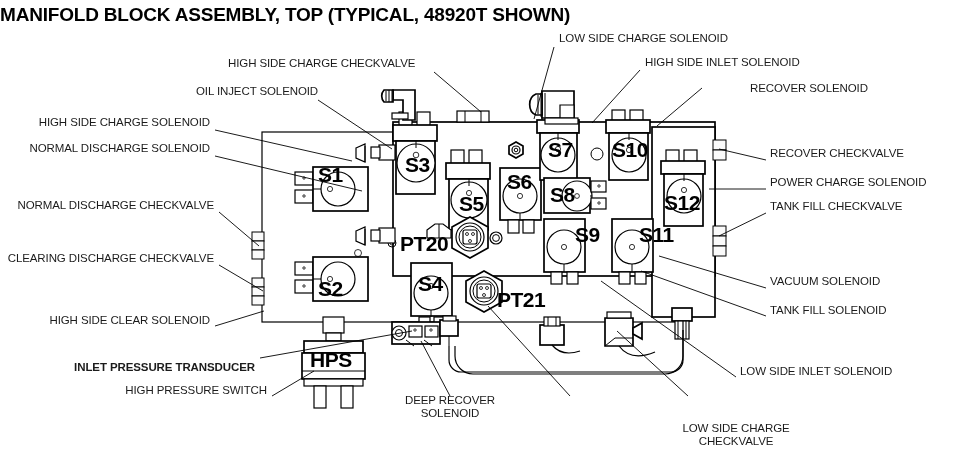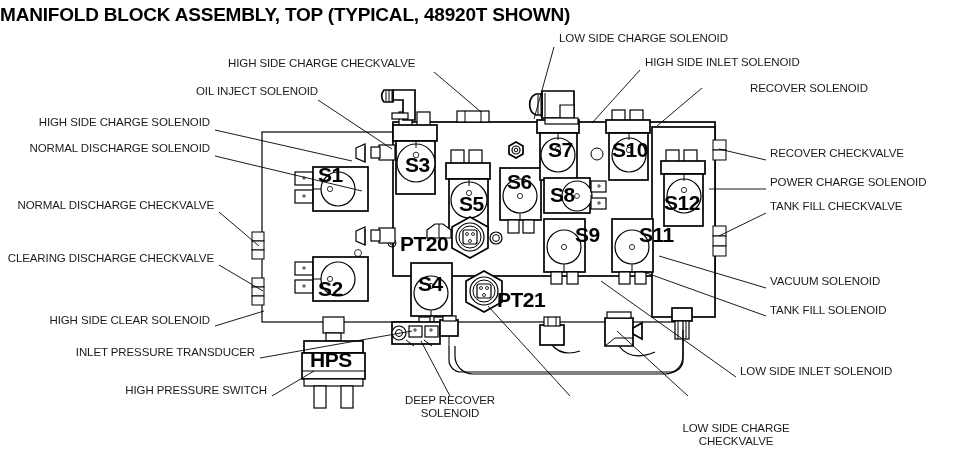--- a/index.html
+++ b/index.html
@@ -373,21 +373,21 @@
       <path d="M570 396 L488 306"></path>
       <path d="M688 396 L617 331"></path>
     </g>
   </svg>
 
   <div class="lbl r" style="left:10px;  top:116px; width:200px;">HIGH SIDE CHARGE SOLENOID</div>
   <div class="lbl r" style="left:10px;  top:142px; width:200px;">NORMAL DISCHARGE SOLENOID</div>
   <div class="lbl r" style="left:4px;   top:252px; width:210px;">CLEARING DISCHARGE CHECKVALVE</div>
   <div class="lbl r" style="left:10px;  top:199px; width:204px;">NORMAL DISCHARGE CHECKVALVE</div>
   <div class="lbl r" style="left:10px;  top:314px; width:200px;">HIGH SIDE CLEAR SOLENOID</div>
-  <div class="lbl r" style="left:55px;  top:346px; width:200px;">INLET PRESSURE TRANSDUCER</div>
+  <div class="lbl r" style="left:55px;  top:361px; width:200px;font-weight:bold;">INLET PRESSURE TRANSDUCER</div>
   <div class="lbl r" style="left:87px;  top:384px; width:180px;">HIGH PRESSURE SWITCH</div>
 
   <div class="lbl" style="left:228px; top:57px;">HIGH SIDE CHARGE CHECKVALVE</div>
   <div class="lbl" style="left:196px; top:85px;">OIL INJECT SOLENOID</div>
   <div class="lbl" style="left:559px; top:32px;">LOW SIDE CHARGE SOLENOID</div>
   <div class="lbl" style="left:645px; top:56px;">HIGH SIDE INLET SOLENOID</div>
   <div class="lbl" style="left:707px; top:82px;padding-left:43px;">RECOVER SOLENOID</div>
 
   <div class="lbl" style="left:770px; top:147px;">RECOVER CHECKVALVE</div>
   <div class="lbl" style="left:770px; top:176px;">POWER CHARGE SOLENOID</div>

